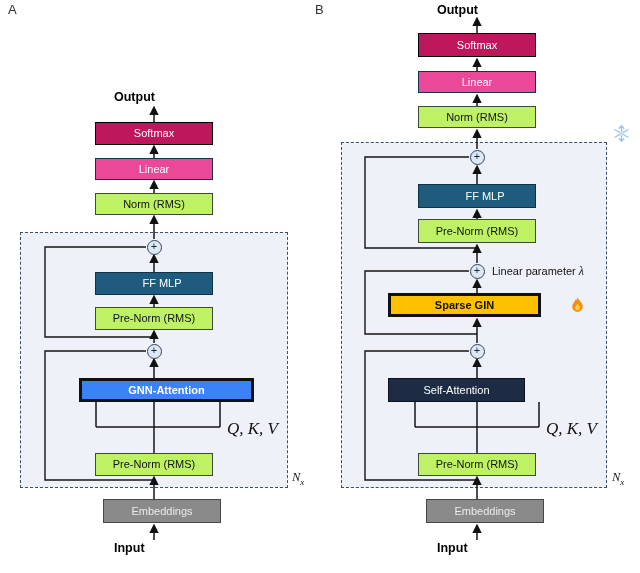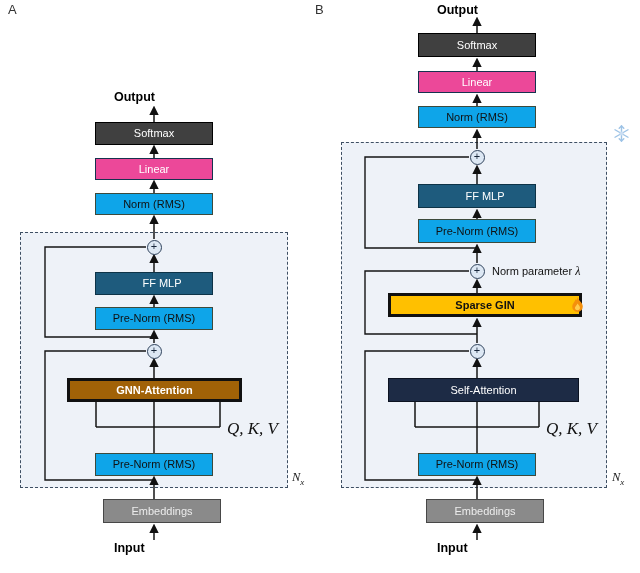--- a/index.html
+++ b/index.html
@@ -10,25 +10,25 @@
   .panel-label{position:absolute;font-size:13px;color:#333;}
   .resid-box{
     position:absolute;background:#eef2f8;border:1.6px dashed #3e4f63;box-sizing:border-box;z-index:1;
   }
   #connectors{position:absolute;left:0;top:0;z-index:2;}
   .block{
     position:absolute;display:flex;align-items:center;justify-content:center;
     font-size:11px;box-sizing:border-box;border:1.2px solid #222;z-index:3;text-align:center;
     line-height:1;
   }
-  .blk-softmax{background:#404040;color:#ffffff;border-color:#000;}
+  .blk-softmax{background:#be185d;color:#ffffff;border-color:#000;}
   .blk-linear{background:#ec4899;color:#ffffff;border-color:#16324f;}
-  .blk-norm{background:#0ea5e9;color:#111;border-color:#3c4a3c;}
+  .blk-norm{background:#bef264;color:#111;border-color:#3c4a3c;}
   .blk-ffmlp{background:#1E5B7D;color:#fff;border-color:#0d3347;padding-left:16px;}
-  .blk-gnn{background:#a16207;color:#fff;border:3px solid #111;font-weight:bold;}
+  .blk-gnn{background:#3b82f6;color:#fff;border:3px solid #111;font-weight:bold;margin-left:12px;}
   .blk-gin{background:#FFC000;color:#111;border:3px solid #111;font-weight:bold;}
   .blk-selfattn{background:#1D2B45;color:#fff;border-color:#0b1220;}
   .blk-embed{background:#8a8a8a;color:#ececec;border-color:#474747;margin-left:8px;}
   .io-label{position:absolute;font-weight:bold;font-size:12.5px;color:#000;z-index:3;}
   .plus-circle{
     position:absolute;width:15px;height:15px;border-radius:50%;
     background:#dde8f4;border:1.5px solid #30435c;box-sizing:border-box;z-index:4;
     display:flex;align-items:center;justify-content:center;
     font-size:11px;color:#17263a;line-height:1;padding-bottom:1px;
   }
@@ -186,36 +186,36 @@
   <div class="block blk-ffmlp" style="left:418px;top:184px;width:118px;height:24px;">
       <span>FF MLP</span>
     </div>
   <div class="block blk-norm" style="left:418px;top:219px;width:118px;height:24px;">
       <span>Pre-Norm (RMS)</span>
     </div>
 
   <div class="plus-circle" style="left:469.5px;top:263.5px;">
       <span>+</span>
     </div>
-  <div class="scale-label" style="left:492px;top:264px;"><span>Norm parameter</span> <span class="lambda">λ</span></div>
-
-  <div class="block blk-gin" style="left:388px;top:293px;width:194px;height:24px;text-align:center;">
+  <div class="scale-label" style="left:492px;top:264px;"><span>Linear parameter</span> <span class="lambda">λ</span></div>
+
+  <div class="block blk-gin" style="left:388px;top:293px;width:153px;height:24px;text-align:center;">
       <span>Sparse GIN</span>
     </div>
 
   <svg class="icon" style="left:570px;top:297px;" width="15" height="16" viewBox="0 0 15 16">
     <path d="M7.5 0 C8 3.4 12.8 5.2 12.8 9.6 A5.3 5.3 0 0 1 2.2 9.6 C2.2 6.6 5.2 4.6 5.4 2.2 C6.2 3.2 6.7 3.8 7.5 0 Z" fill="#f4900c"></path>
     <path d="M7.5 6.5 C8.8 8.5 10 9 10 11.2 A2.6 2.6 0 0 1 4.9 11.2 C4.9 9.4 6.8 8.6 7.5 6.5 Z" fill="#ffcc4d"></path>
   </svg>
 
   <div class="plus-circle" style="left:469.5px;top:343.5px;">
       <span>+</span>
     </div>
 
-  <div class="block blk-selfattn" style="left:388px;top:378px;width:191px;height:24px;">
+  <div class="block blk-selfattn" style="left:388px;top:378px;width:137px;height:24px;">
       <span>Self-Attention</span>
     </div>
 
   <div class="math-label" style="left:546px;top:419px;">Q, K, V</div>
 
   <div class="block blk-norm" style="left:418px;top:453px;width:118px;height:23px;">
       <span>Pre-Norm (RMS)</span>
     </div>
 
   <div class="nx-label" style="left:612px;top:470px;"><span>N</span><sub>x</sub></div>

